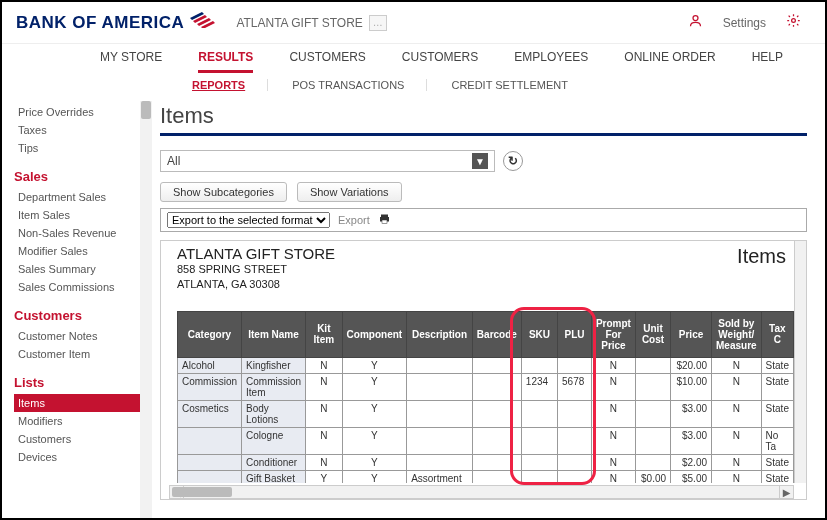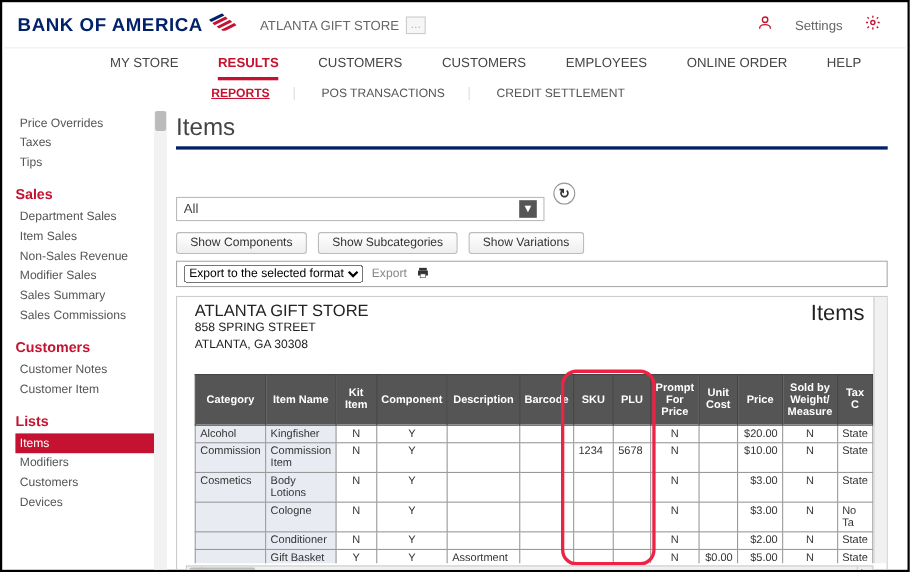--- a/index.html
+++ b/index.html
@@ -24,21 +24,21 @@
   .sidebar { width:150px; padding:4px 6px 4px 12px; overflow:hidden; position:relative; }
   .sidebar .scrollbar { position:absolute; right:0; top:2px; bottom:2px; width:12px; background:#f2f2f2; }
   .sidebar .scrollbar .thumb { position:absolute; left:1px; right:1px; top:0; height:18px; background:#bbb; border-radius:2px; }
   .side-head { color:#c41230; font-weight:bold; font-size:13px; margin:12px 0 4px; }
   .side-item { color:#555; font-size:11px; padding:3px 4px; display:block; }
   .side-item.active { background:#c41230; color:#fff; }
   .content { flex:1; padding:4px 18px 4px 8px; overflow:hidden; position:relative; }
   .page-title { font-size:22px; color:#444; margin:0 0 4px; }
   .rule { height:3px; background:#012169; margin-bottom:14px; }
   .filter-row { display:flex; align-items:center; gap:8px; margin-bottom:10px; }
-  .filter-select { flex:0 0 335px; height:22px; border:1px solid #bbb; display:flex; align-items:center; padding:0 6px; justify-content:space-between; color:#444;margin-top:29px; }
+  .filter-select { flex:0 0 335px; height:22px; border:1px solid #bbb; display:flex; align-items:center; padding:0 6px; justify-content:space-between; color:#444; }
   .filter-caret { width:16px; height:16px; background:#555; color:#fff; display:flex; align-items:center; justify-content:center; font-size:10px; }
   .refresh { width:20px; height:20px; border:1px solid #999; border-radius:50%; display:flex; align-items:center; justify-content:center; font-weight:bold; color:#333; }
   .btnrow { display:flex; gap:10px; margin-bottom:6px; }
   .btn { border:1px solid #bbb; background:linear-gradient(#fff,#eee); padding:3px 12px; font-size:11px; border-radius:3px; cursor:pointer; }
   .exportbar { border:1px solid #aaa; display:flex; align-items:center; gap:8px; padding:3px 6px; margin-bottom:8px; }
   .exportbar select { font-size:11px; }
   .export-link { color:#888; font-size:11px; }
   .print { font-size:12px; }
   .report-pane { border:1px solid #ccc; height:260px; position:relative; overflow:hidden; }
   .report-inner { position:absolute; inset:0 12px 16px 8px; overflow:hidden; }
@@ -142,21 +142,20 @@
 
     <div class="filter-row">
       <div class="filter-select">
         <span>All</span>
         <span class="filter-caret">▼</span>
       </div>
       <div class="refresh">↻</div>
     </div>
 
     <div class="btnrow">
-      <div class="btn">Show Components</div>
       <div class="btn">Show Subcategories</div>
       <div class="btn">Show Variations</div>
     </div>
 
     <div class="exportbar">
       <select><option>Export to the selected format</option></select>
       <span class="export-link">Export</span>
       <span class="print">
         <svg width="13" height="12" viewBox="0 0 24 24" fill="#333">
             <rect x="5" y="3" width="14" height="5"></rect>

